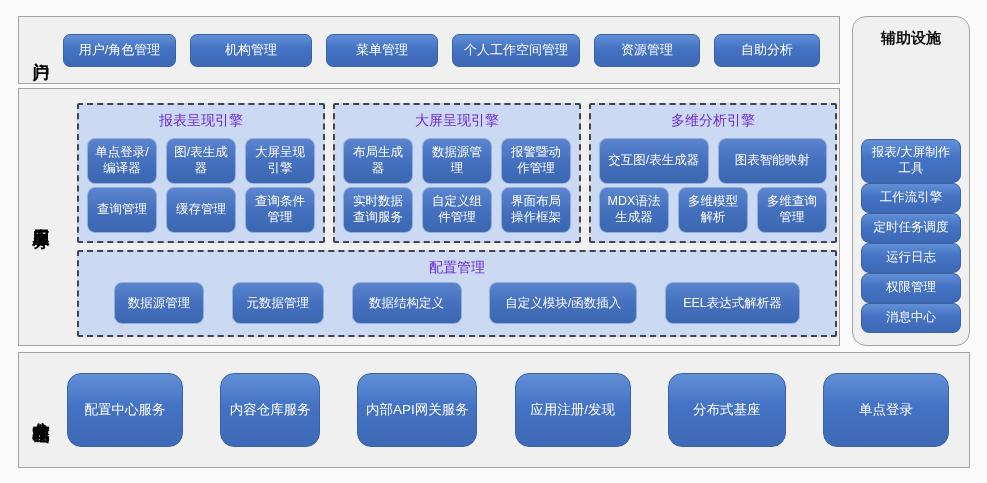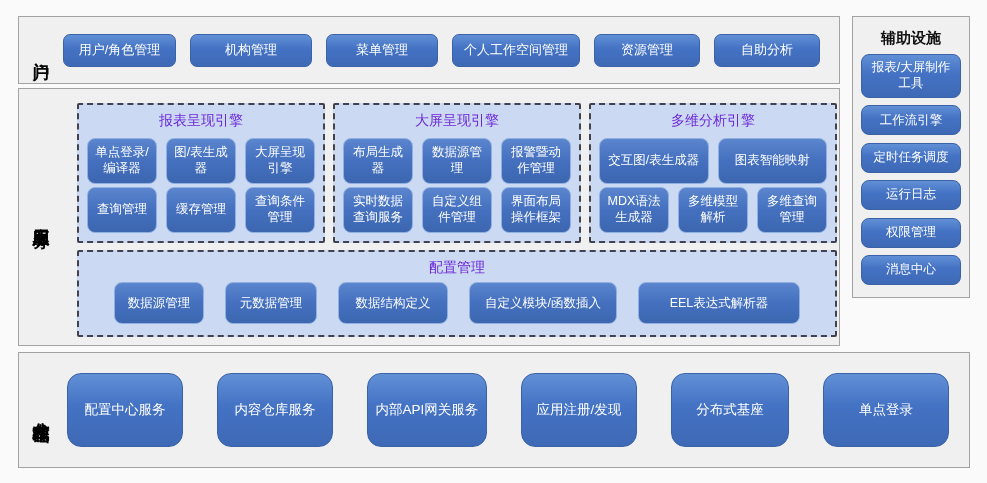--- a/index.html
+++ b/index.html
@@ -13,21 +13,21 @@
   }
   .section {
     position:absolute;
     background:#f0f0f0;
     border:1px solid #a3a3a3;
     display:flex;
     align-items:stretch;
   }
   #portal     { left:18px; top:16px;  width:822px; height:68px; }
   #app        { left:18px; top:88px;  width:822px; height:258px; }
-  #aux        { left:852px; top:16px; width:118px; height:282px; flex-direction:column; }
+  #aux        { left:852px; top:16px; width:118px; height:330px; flex-direction:column;border-radius:14px; }
   #foundation { left:18px; top:352px; width:952px; height:116px; }
 
   .v-label {
     writing-mode:vertical-lr;
     text-orientation:upright;
     font-weight:700;
     font-size:17px;
     letter-spacing:1px;
     color:#000;
     display:flex;
@@ -96,39 +96,39 @@
   .config-row { flex:1; display:flex; align-items:center; justify-content:space-between; }
   .config-row .btn {
     height:42px; border-radius:8px; font-size:12.5px;
     background:linear-gradient(180deg,#5b85cd 0%,#4470bf 50%,#3c66af 100%);
     border:1px solid #8fb0e0;
   }
   .config-row .btn:nth-child(1){ width:90px; }
   .config-row .btn:nth-child(2){ width:92px; }
   .config-row .btn:nth-child(3){ width:110px; }
   .config-row .btn:nth-child(4){ width:148px; }
-  .config-row .btn:nth-child(5){ width:162px; }
+  .config-row .btn:nth-child(5){ width:135px; }
 
   
   #aux { padding:8px 8px 12px 8px; }
   .aux-title { text-align:center; font-weight:700; font-size:15px; padding:4px 0 6px 0; }
-  .aux-col { flex:1; display:flex; flex-direction:column; justify-content:space-between; }
+  .aux-col { flex:1; display:flex; flex-direction:column; justify-content:flex-end; }
   .aux-col .btn { min-height:30px; font-size:12.5px; border-radius:8px; width:100%; }
   .aux-col .btn:first-child { min-height:44px; }
 
   
   .foundation-row {
     flex:1; display:flex; align-items:center; justify-content:space-between;
     padding:0 20px 0 4px;
   }
   .foundation-row .btn {
     height:74px; border-radius:14px; font-size:13.5px;
   }
   .foundation-row .btn:nth-child(1){ width:116px; }
-  .foundation-row .btn:nth-child(2){ width:116px; }
+  .foundation-row .btn:nth-child(2){ width:100px; }
   .foundation-row .btn:nth-child(3){ width:120px; }
   .foundation-row .btn:nth-child(4){ width:116px; }
   .foundation-row .btn:nth-child(5){ width:118px; }
   .foundation-row .btn:nth-child(6){ width:126px; }
 </style>
 </head>
 <body>
 
 <div class="section" id="portal">
   <div class="v-label">门户</div>

